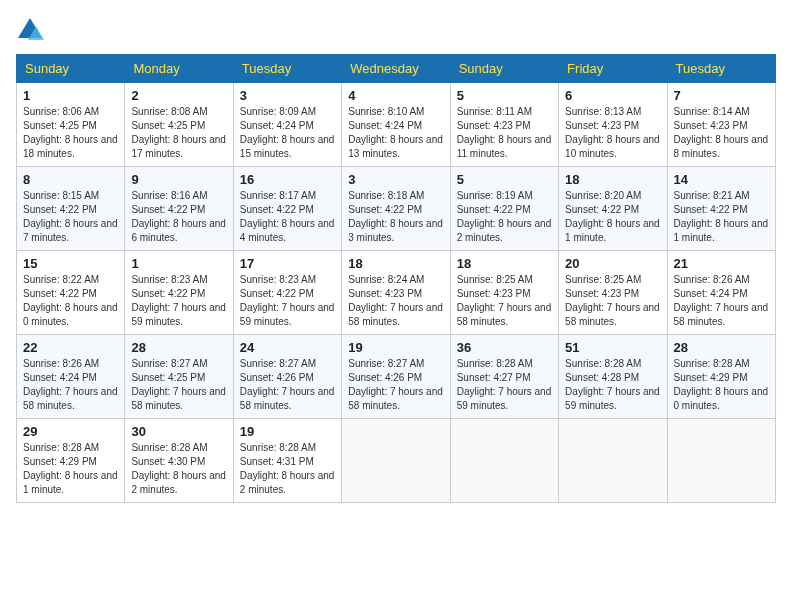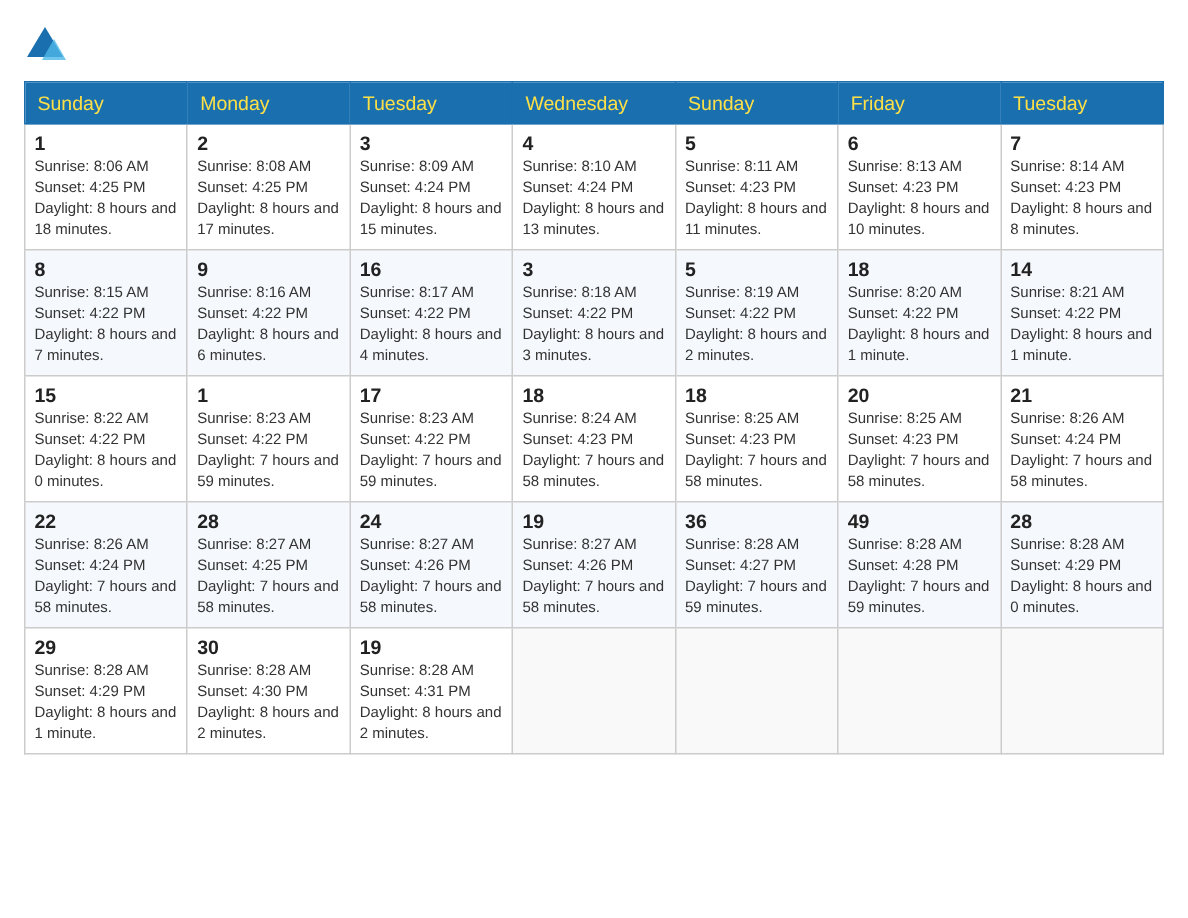--- a/index.html
+++ b/index.html
@@ -336,21 +336,21 @@
         </td>
         <td>
           <span class="day-number">36</span>
           <div class="cell-text">
             Sunrise: 8:28 AM<br>
             Sunset: 4:27 PM<br>
             Daylight: 7 hours and 59 minutes.
           </div>
         </td>
         <td>
-          <span class="day-number">49</span>
+          <span class="day-number">51</span>
           <div class="cell-text">
             Sunrise: 8:28 AM<br>
             Sunset: 4:28 PM<br>
             Daylight: 7 hours and 59 minutes.
           </div>
         </td>
         <td>
           <span class="day-number">28</span>
           <div class="cell-text">
             Sunrise: 8:28 AM<br>

